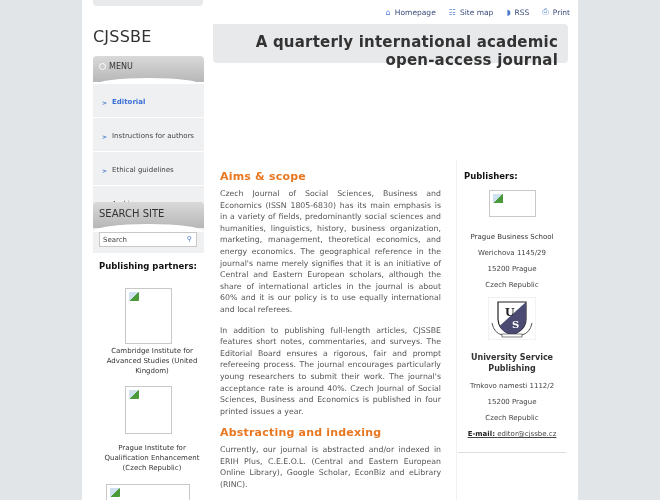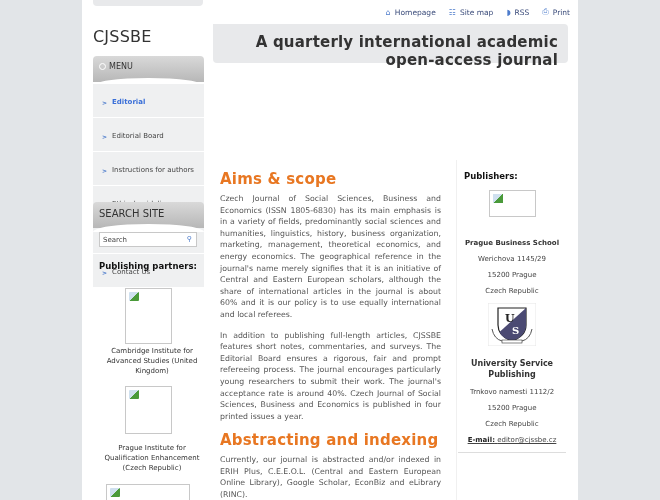--- a/index.html
+++ b/index.html
@@ -35,29 +35,29 @@
   .search-box { position: absolute; left: 99px; top: 232px; width: 98px; height: 15px; border: 1px solid #c8c8c8; background: #fff; font-size: 7px; color: #444; padding: 3px 0 0 3px; }
   .search-box .search-ico { position: absolute; right: 4px; top: 2px; font-size: 7px; color: #4d7ccc; }
 
   .partners-title { position: absolute; left: 99px; top: 261px; font-size: 8.5px; font-weight: bold; color: #111; }
   .partner-img { position: absolute; width: 47px; height: 56px; border: 1px solid #c8c8c8; background: #fff; }
   .partner-img .broken { position: absolute; left: 3px; top: 3px; width: 10px; height: 9px; background: linear-gradient(135deg, #cfe0ef 50%, #4a9a3a 50%); border-radius: 1px; }
   .partner-name { position: absolute; left: 96px; width: 112px; font-size: 7px; line-height: 9.8px; color: #333; text-align: center; }
 
   
   .main { position: absolute; left: 220px; top: 170px; width: 221px; }
-  .h2 { font-size: 15px; font-weight: bold; color: #e87722; margin-bottom: 5px; letter-spacing: 0.2px; }
+  .h2 { font-size: 11px; font-weight: bold; color: #e87722; margin-bottom: 5px; letter-spacing: 0.2px; }
   .para { font-size: 7.8px; line-height: 11.6px; color: #555; text-align: justify; margin-bottom: 9px; }
 
   
   .right { position: absolute; left: 458px; top: 170px; width: 108px; text-align: center; color: #333; }
   .pub-title { text-align: left; font-size: 8.5px; font-weight: bold; color: #111; padding-left: 6px; margin-top: 1px; }
   .pub-img { margin: 9px auto 0; width: 47px; height: 27px; border: 1px solid #c8c8c8; position: relative; background: #fff; }
   .pub-img .broken { position: absolute; left: 3px; top: 3px; width: 10px; height: 9px; background: linear-gradient(135deg, #cfe0ef 50%, #4a9a3a 50%); }
-  .pub-name { font-size: 7px; font-weight: bold; margin-top: 22px; }
+  .pub-name { font-size: 7px; font-weight: normal; margin-top: 16px; }
   .pub-line { font-size: 7px; color: #444; margin-top: 8px; }
   .us-logo { margin: 8px auto 0; width: 48px; height: 43px; }
   .pub-name2 { font-size: 8px; font-weight: bold; margin-top: 8px; line-height: 11px; }
   .email { font-size: 7px; margin-top: 8px; color: #444; text-decoration: underline; }
   .email b { color: #222; }
   .right-sep { position: absolute; left: 458px; top: 452px; width: 108px; height: 1px; background: #dddddd; }
   .right-border { position: absolute; left: 456px; top: 160px; width: 1px; height: 340px; background: #f0f0f0; }
 </style>
 </head>
 <body>
@@ -88,24 +88,20 @@
 <div class="tagline">A quarterly international academic open-access journal</div>
 
 <div class="side-head menu-head">
   <span class="dot"></span><span>MENU</span>
 </div>
 
 <div class="menu">
   <div class="menu-item active">
       <span class="arr">&gt;</span>
       <span>Editorial</span>
-    </div>
-  <div class="menu-item">
-      <span class="arr">&gt;</span>
-      <span>Editorial Board</span>
     </div>
   <div class="menu-item">
       <span class="arr">&gt;</span>
       <span>Instructions for authors</span>
     </div>
   <div class="menu-item">
       <span class="arr">&gt;</span>
       <span>Ethical guidelines</span>
     </div>
   <div class="menu-item">

